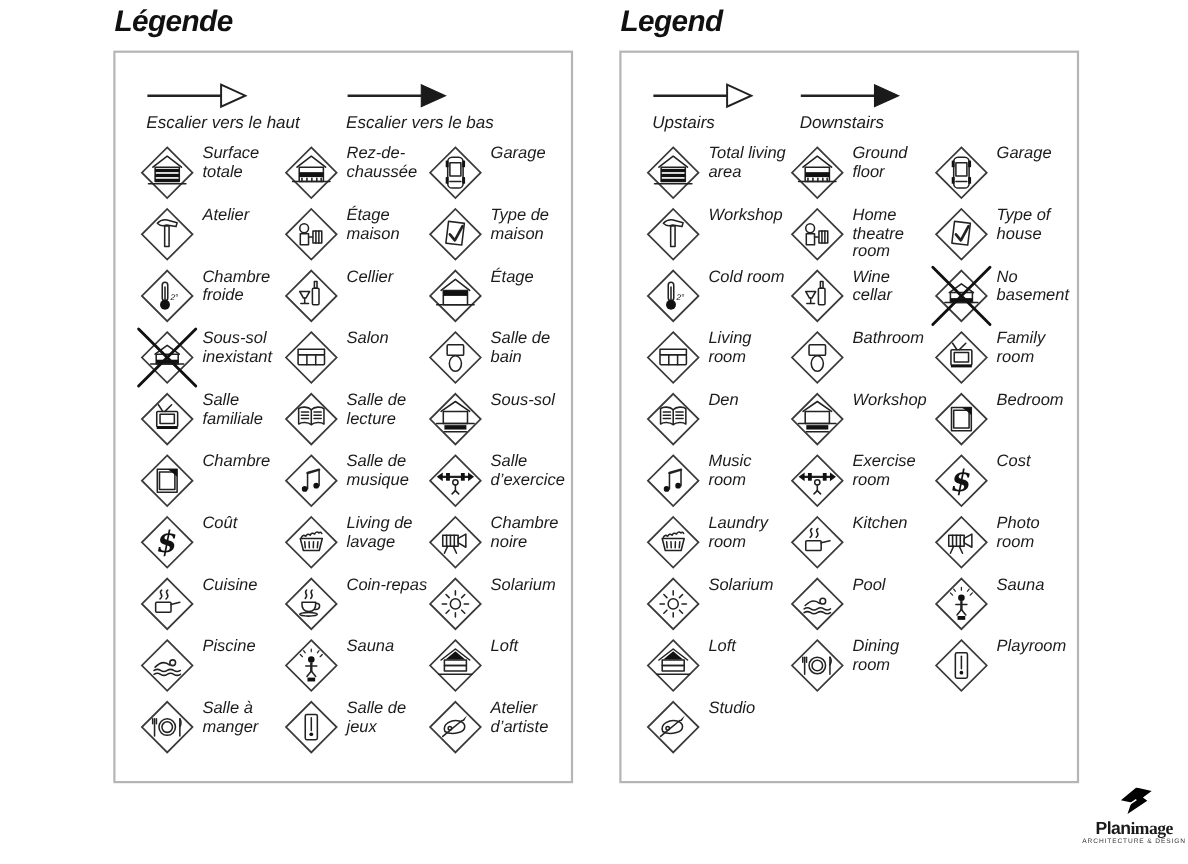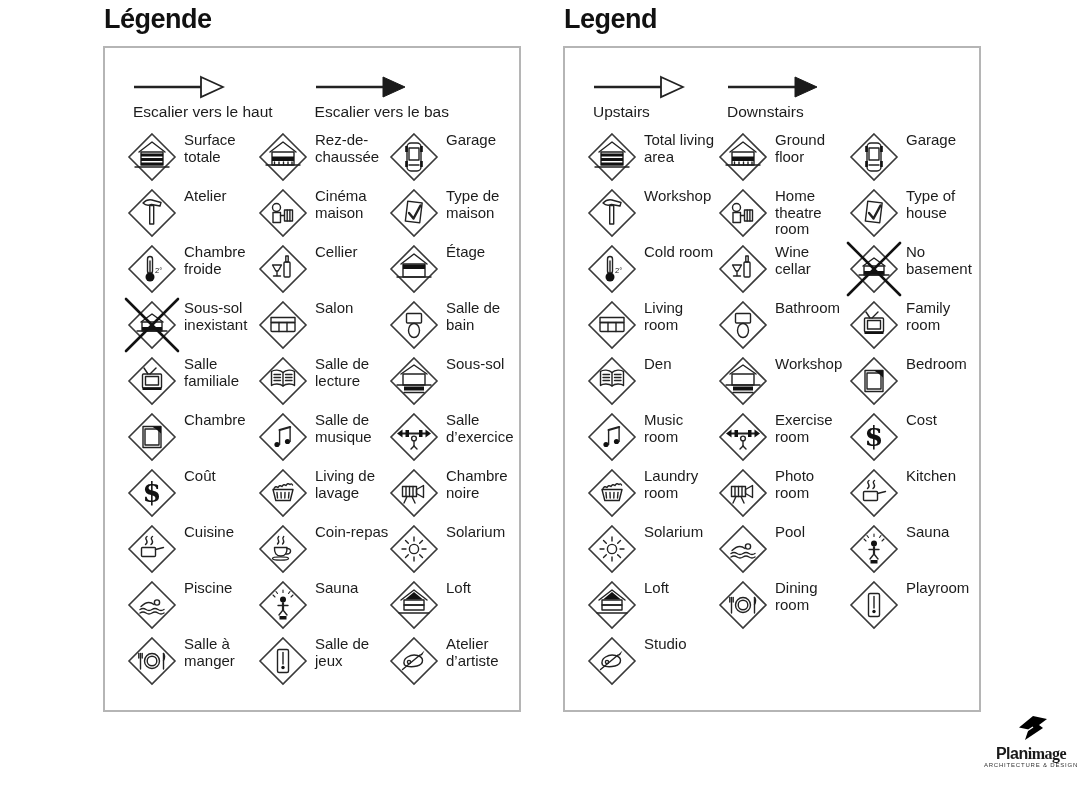--- a/index.html
+++ b/index.html
@@ -1,20 +1,20 @@
 <!DOCTYPE html>
 <html><head>
 <meta charset="utf-8">
 <style>
   html,body{margin:0;padding:0;}
   body{
     width:1080px;height:785px;background:#ffffff;position:relative;overflow:hidden;
     font-family:"Liberation Sans",sans-serif;color:#1a1a1a;
   }
-  .panel-wrap{position:absolute;top:4px;width:418px;}
+  .panel-wrap{position:absolute;top:4px;width:418px;font-style:italic;}
   .panel-wrap.fr{left:103px;}
   .panel-wrap.en{left:563px;}
   .panel-title{
     margin:0 0 12px 1px;font-size:27px;font-weight:700;letter-spacing:-.5px;color:#111;line-height:30px;
   }
   .panel-box{
     position:relative;width:414px;height:662px;background:#fff;border:2px solid #b5b5b5;
   }
   .arrows{position:absolute;left:28px;top:26px;display:flex;gap:42px;}
   .arrow-group{display:flex;flex-direction:column;}
@@ -135,21 +135,21 @@
               <g class="ig">
                 <circle cx="18.5" cy="19.5" r="4"></circle>
                 <rect x="15" y="24.5" width="7.5" height="10"></rect>
                 <line x1="22.5" y1="27.5" x2="26" y2="27.5"></line>
                 <rect x="26.5" y="22" width="8" height="11"></rect>
                 <line x1="29.2" y1="22" x2="29.2" y2="33"></line>
                 <line x1="31.9" y1="22" x2="31.9" y2="33"></line>
               </g>
             </svg>
           </span>
-          <span class="ilabel">Cinéma maison</span>
+          <span class="ilabel">Étage maison</span>
         </div>
         <div class="cell">
           <span class="dicon">
             <svg viewBox="0 0 50 50" width="50" height="50">
               <polygon class="dm" points="25,2 48,25 25,48 2,25"></polygon>
               <g class="ig">
                 <rect x="17.5" y="14" width="14.5" height="20" transform="rotate(7 25 24)"></rect>
                 <path d="M20,25 l4.5,5.5 l7,-13" stroke-width="2.4"></path>
               </g>
             </svg>
@@ -835,45 +835,45 @@
               </g>
             </svg>
           </span>
           <span class="ilabel">Laundry room</span>
         </div>
         <div class="cell">
           <span class="dicon">
             <svg viewBox="0 0 50 50" width="50" height="50">
               <polygon class="dm" points="25,2 48,25 25,48 2,25"></polygon>
               <g class="ig">
+                <rect x="14.5" y="23.5" width="14" height="9" rx="1"></rect>
+                <line x1="28.5" y1="25.5" x2="36.5" y2="23.5"></line>
+                <path d="M18.5,20.5 q2.5,-2 1,-4.5 q-1.5,-2 0.5,-3.5"></path>
+                <path d="M24,20.5 q2.5,-2 1,-4.5 q-1.5,-2 0.5,-3.5"></path>
+              </g>
+            </svg>
+          </span>
+          <span class="ilabel">Kitchen</span>
+        </div>
+        <div class="cell">
+          <span class="dicon">
+            <svg viewBox="0 0 50 50" width="50" height="50">
+              <polygon class="dm" points="25,2 48,25 25,48 2,25"></polygon>
+              <g class="ig">
                 <rect x="13.5" y="18.5" width="14" height="10"></rect>
                 <line x1="17" y1="18.5" x2="17" y2="28.5"></line>
                 <line x1="20.5" y1="18.5" x2="20.5" y2="28.5"></line>
                 <line x1="24" y1="18.5" x2="24" y2="28.5"></line>
                 <polygon points="27.5,21.5 34.5,17.5 34.5,29.5 27.5,25.5"></polygon>
                 <line x1="18" y1="28.5" x2="15" y2="35"></line>
                 <line x1="23" y1="28.5" x2="26" y2="35"></line>
               </g>
             </svg>
           </span>
           <span class="ilabel">Photo room</span>
-        </div>
-        <div class="cell">
-          <span class="dicon">
-            <svg viewBox="0 0 50 50" width="50" height="50">
-              <polygon class="dm" points="25,2 48,25 25,48 2,25"></polygon>
-              <g class="ig">
-                <rect x="14.5" y="23.5" width="14" height="9" rx="1"></rect>
-                <line x1="28.5" y1="25.5" x2="36.5" y2="23.5"></line>
-                <path d="M18.5,20.5 q2.5,-2 1,-4.5 q-1.5,-2 0.5,-3.5"></path>
-                <path d="M24,20.5 q2.5,-2 1,-4.5 q-1.5,-2 0.5,-3.5"></path>
-              </g>
-            </svg>
-          </span>
-          <span class="ilabel">Kitchen</span>
         </div>
         <div class="cell">
           <span class="dicon">
             <svg viewBox="0 0 50 50" width="50" height="50">
               <polygon class="dm" points="25,2 48,25 25,48 2,25"></polygon>
               <g class="ig">
                 <circle cx="25" cy="25" r="4.6"></circle>
                 <line x1="25" y1="13" x2="25" y2="17"></line>
                 <line x1="25" y1="33" x2="25" y2="37"></line>
                 <line x1="13" y1="25" x2="17" y2="25"></line>

